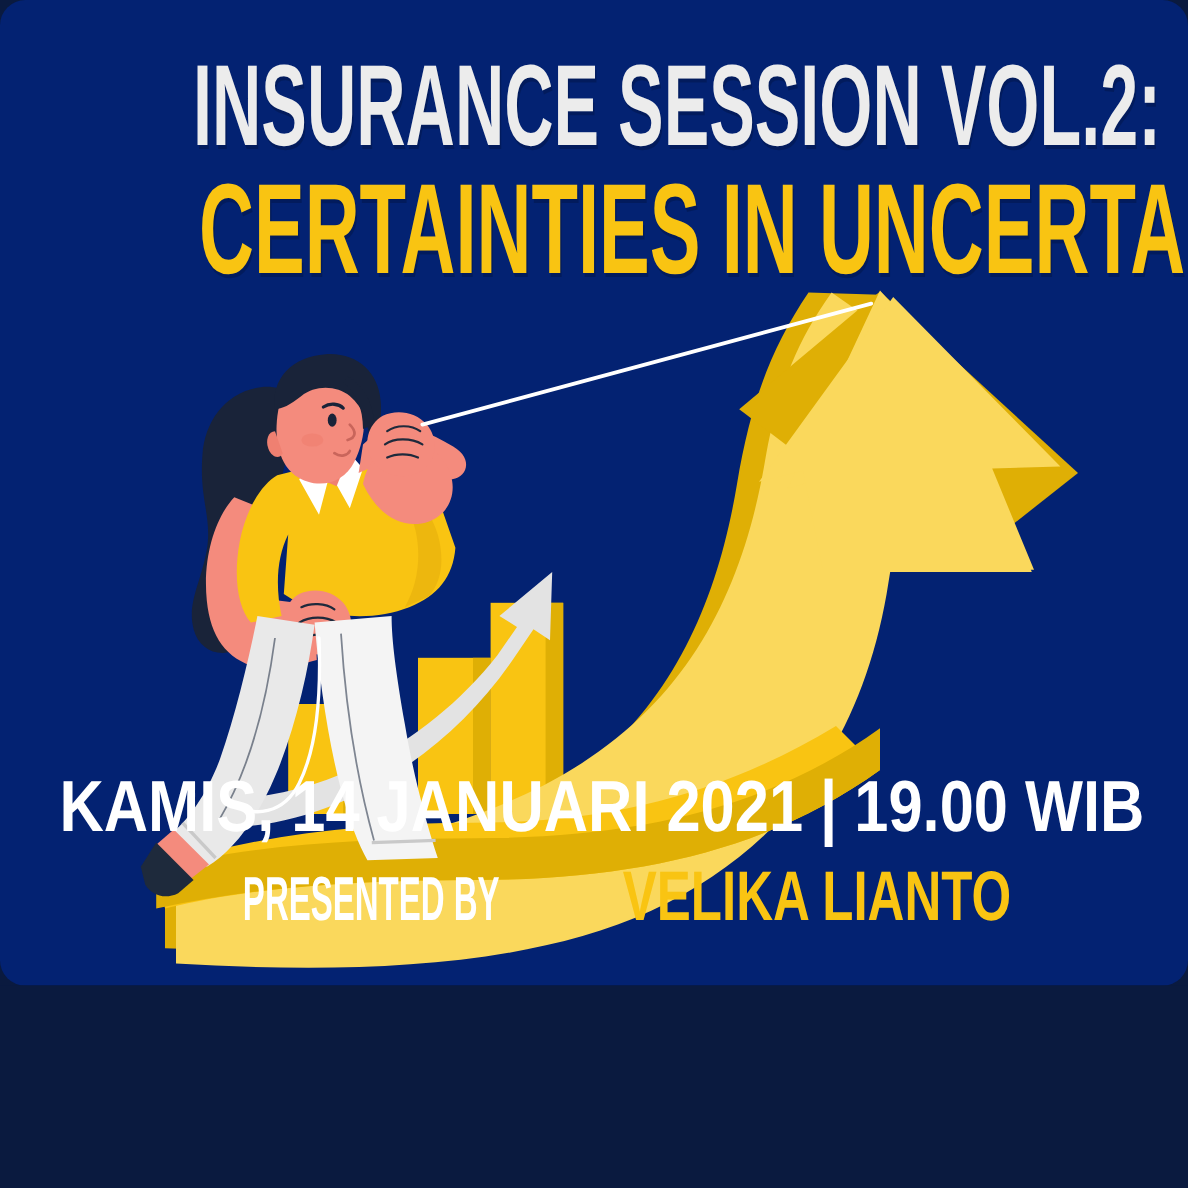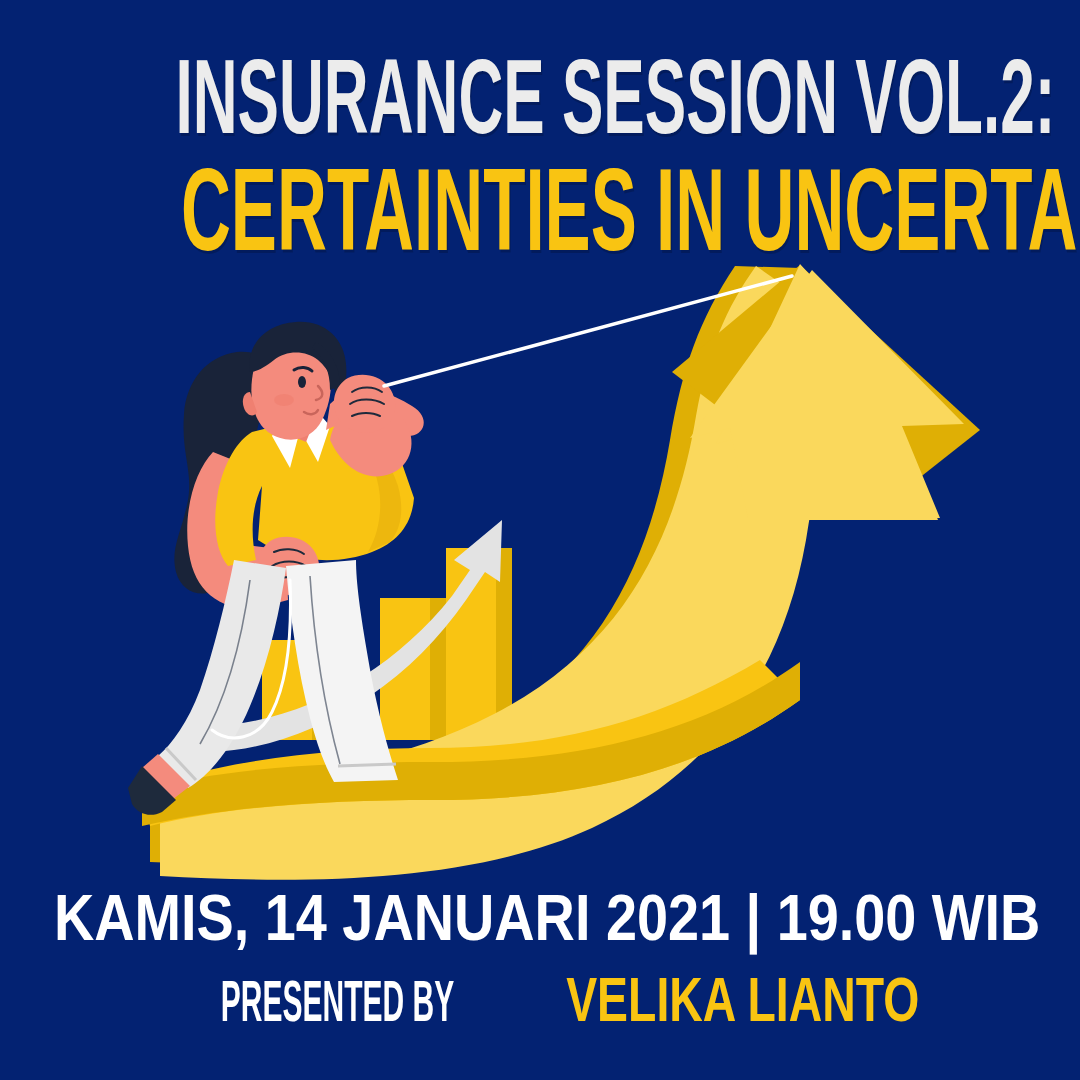--- a/index.html
+++ b/index.html
@@ -3,24 +3,25 @@
 <meta charset="utf-8">
 <style>
   html, body {
     margin: 0;
     padding: 0;
     background: #0a1a3f;
   }
   #poster {
     position: relative;
     width: 1080px;
-    height: 1080px;
+    height: 896px;
     overflow: hidden;
     background: #032272;
     font-family: "Liberation Sans", sans-serif;
+    border-radius: 23px;
     -webkit-font-smoothing: antialiased;
   }
 
   
   .headline {
     position: absolute;
     left: 0;
     top: 0;
     width: 1080px;
     text-align: center;

